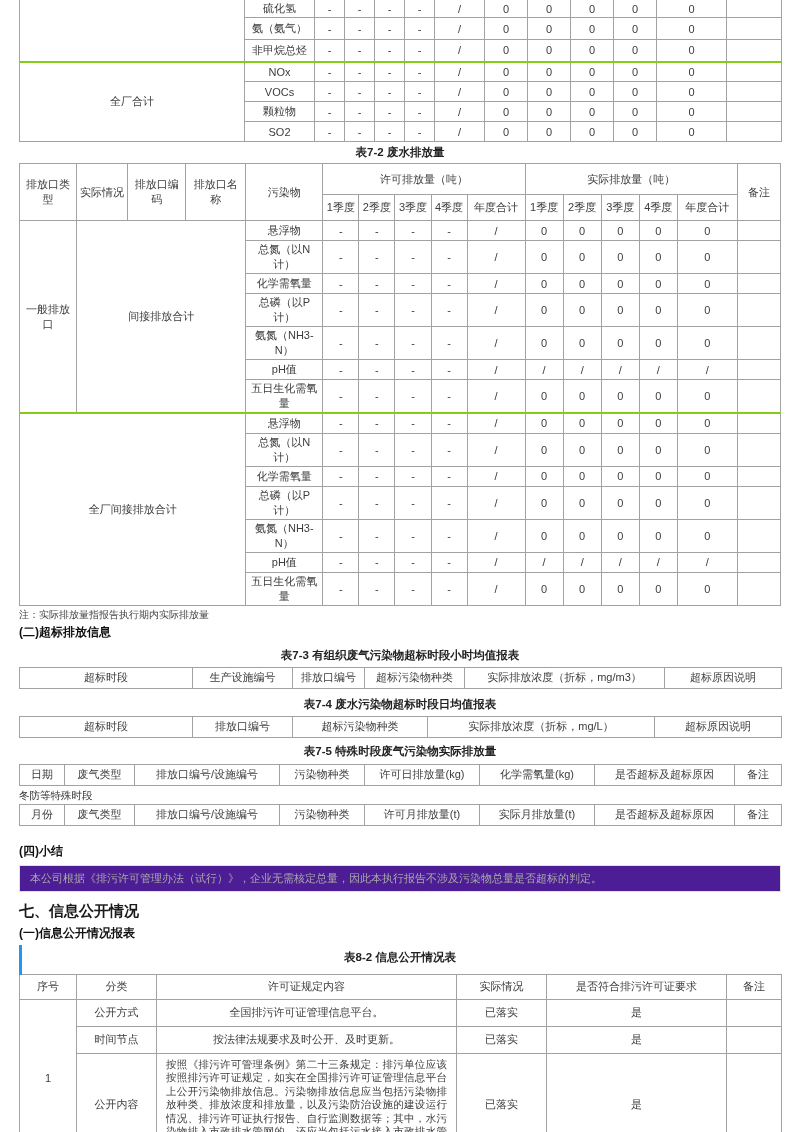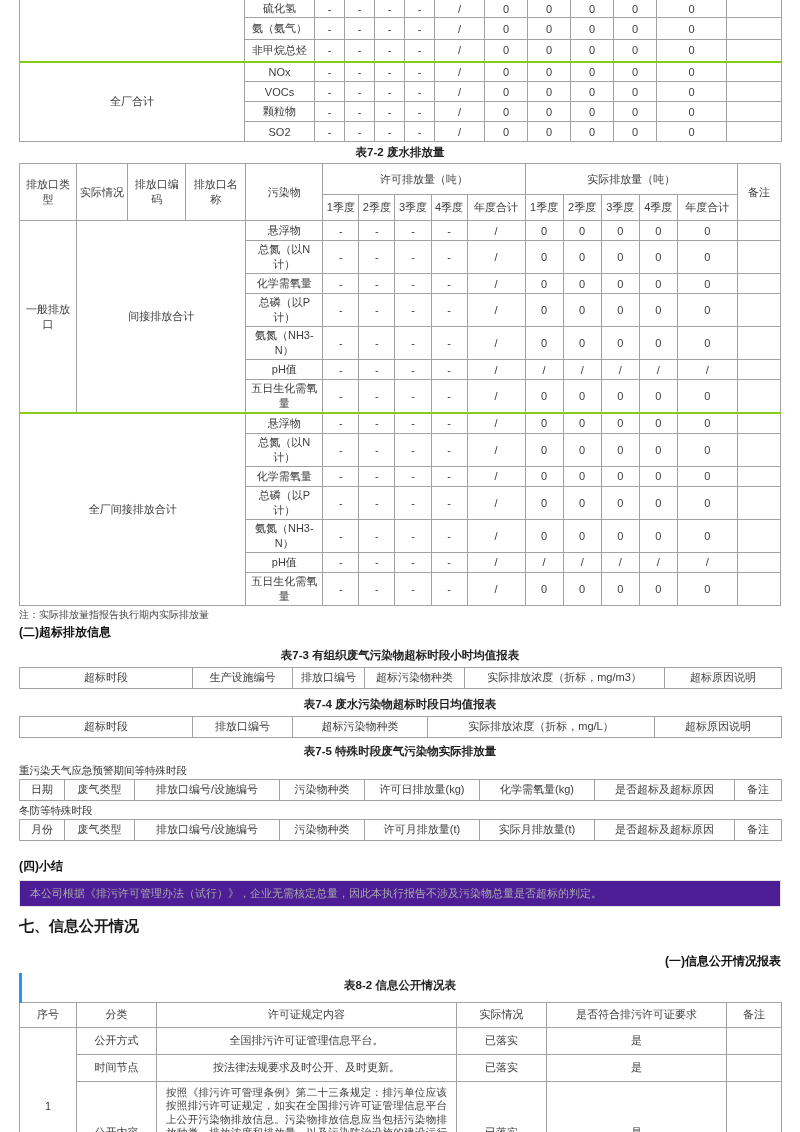--- a/index.html
+++ b/index.html
@@ -35,21 +35,21 @@
   .cap72 { margin:3px 0; }
   .cap73 { margin:7px 0 4px; }
   .cap74 { margin:8px 0 4px; }
   .cap75 { margin:6px 0 5px; }
 
   .note-line { font-size:10px; color:#444; margin-top:2px; }
   .sec-h3 { font-size:12px; font-weight:bold; color:#111; }
   .h-exceed { margin-top:2px; }
   .h-special { margin-top:26px; }
   .h-sum4 { margin-top:17px; }
-  .h-sub1 { margin-top:17px;text-align:right; }
+  .h-sub1 { margin-top:4px; }
   .sec-h1 { font-size:15px; font-weight:bold; color:#1a1a1a; margin-top:10px; }
 
   .hdr-only tr { height:21px; }
   .mini-label { font-size:10.5px; color:#333; margin:3px 0 1px; }
 
   .note-box {
     border:1px solid #e2e2e2; background:#4c1d95; color:#aaaaaa;
     font-size:11px; padding:5px 10px; margin-top:5px; min-height:23px;
   }
 
@@ -472,21 +472,20 @@
           <td>超标时段</td>
           <td>排放口编号</td>
           <td>超标污染物种类</td>
           <td>实际排放浓度（折标，mg/L）</td>
           <td>超标原因说明</td>
         </tr>
     </tbody>
   </table>
 
   <div class="tbl-caption cap75">表7-5 特殊时段废气污染物实际排放量</div>
-  <div class="mini-label">重污染天气应急预警期间等特殊时段</div>
   <table class="hdr-only">
     <colgroup>
       <col style="width:45px">
         <col style="width:70px">
         <col style="width:145px">
         <col style="width:85px">
         <col style="width:115px">
         <col style="width:115px">
         <col style="width:140px">
         <col style="width:47px">

